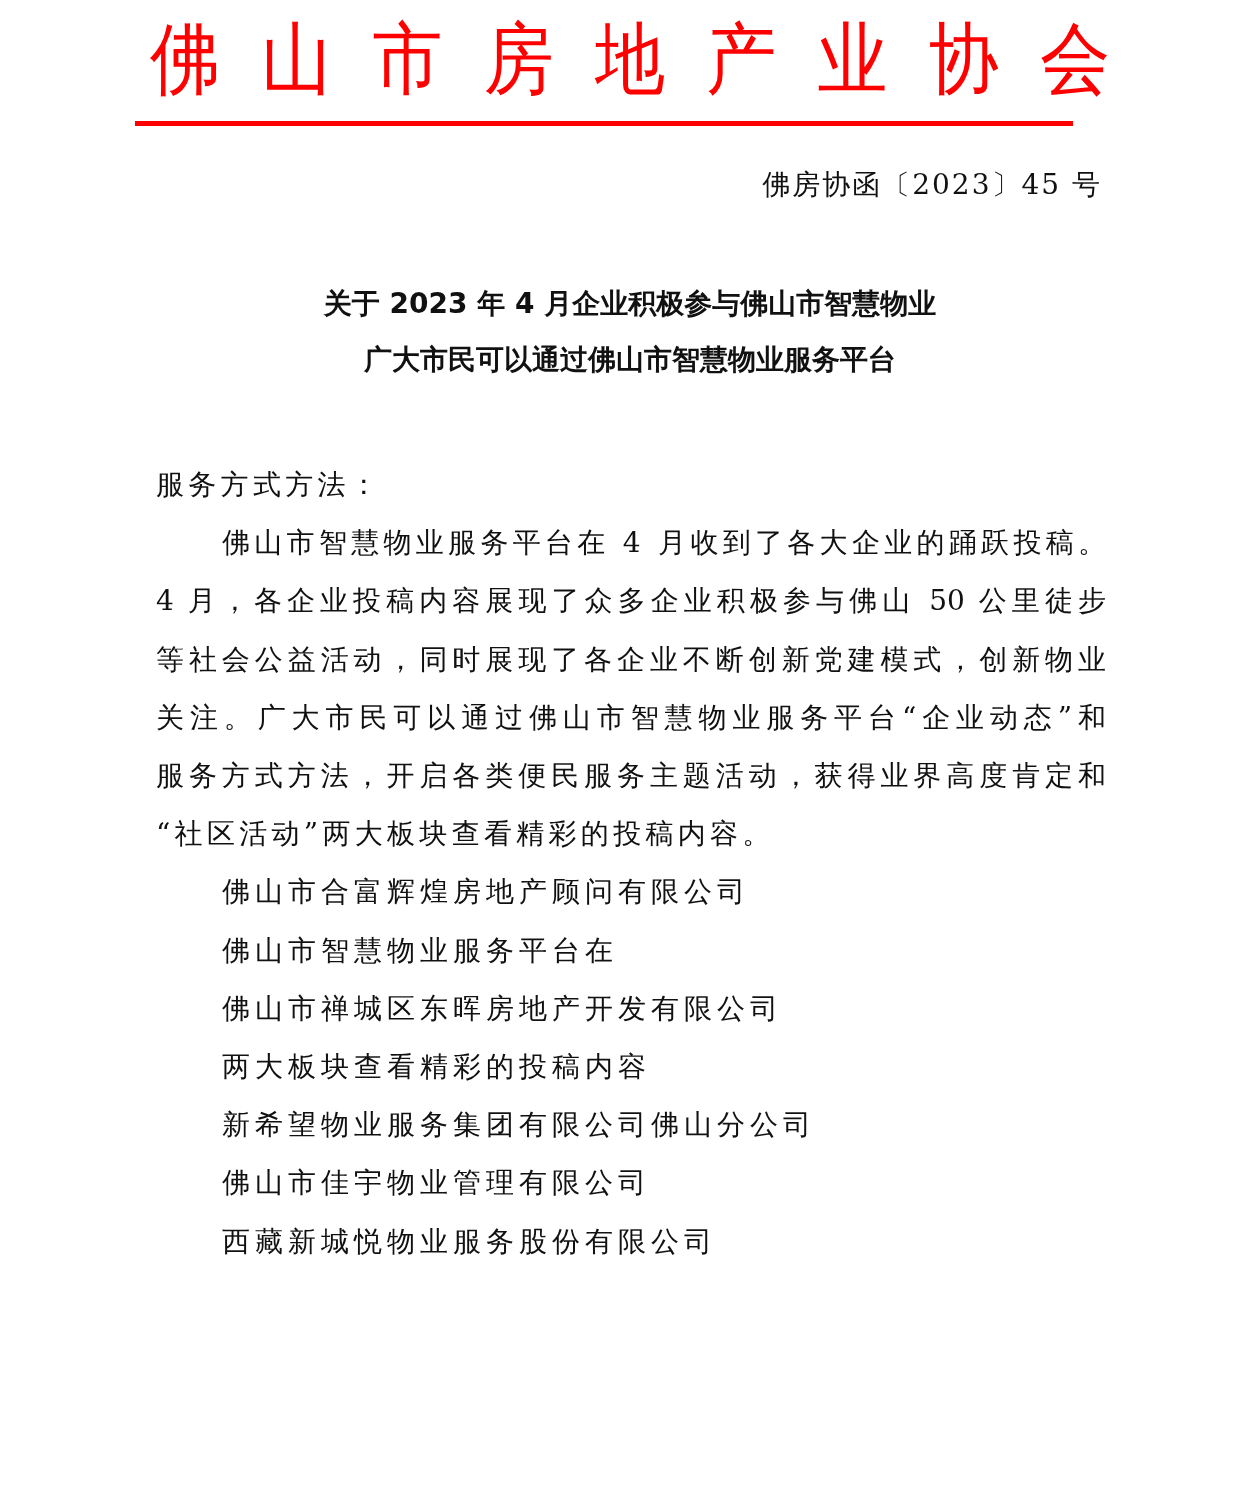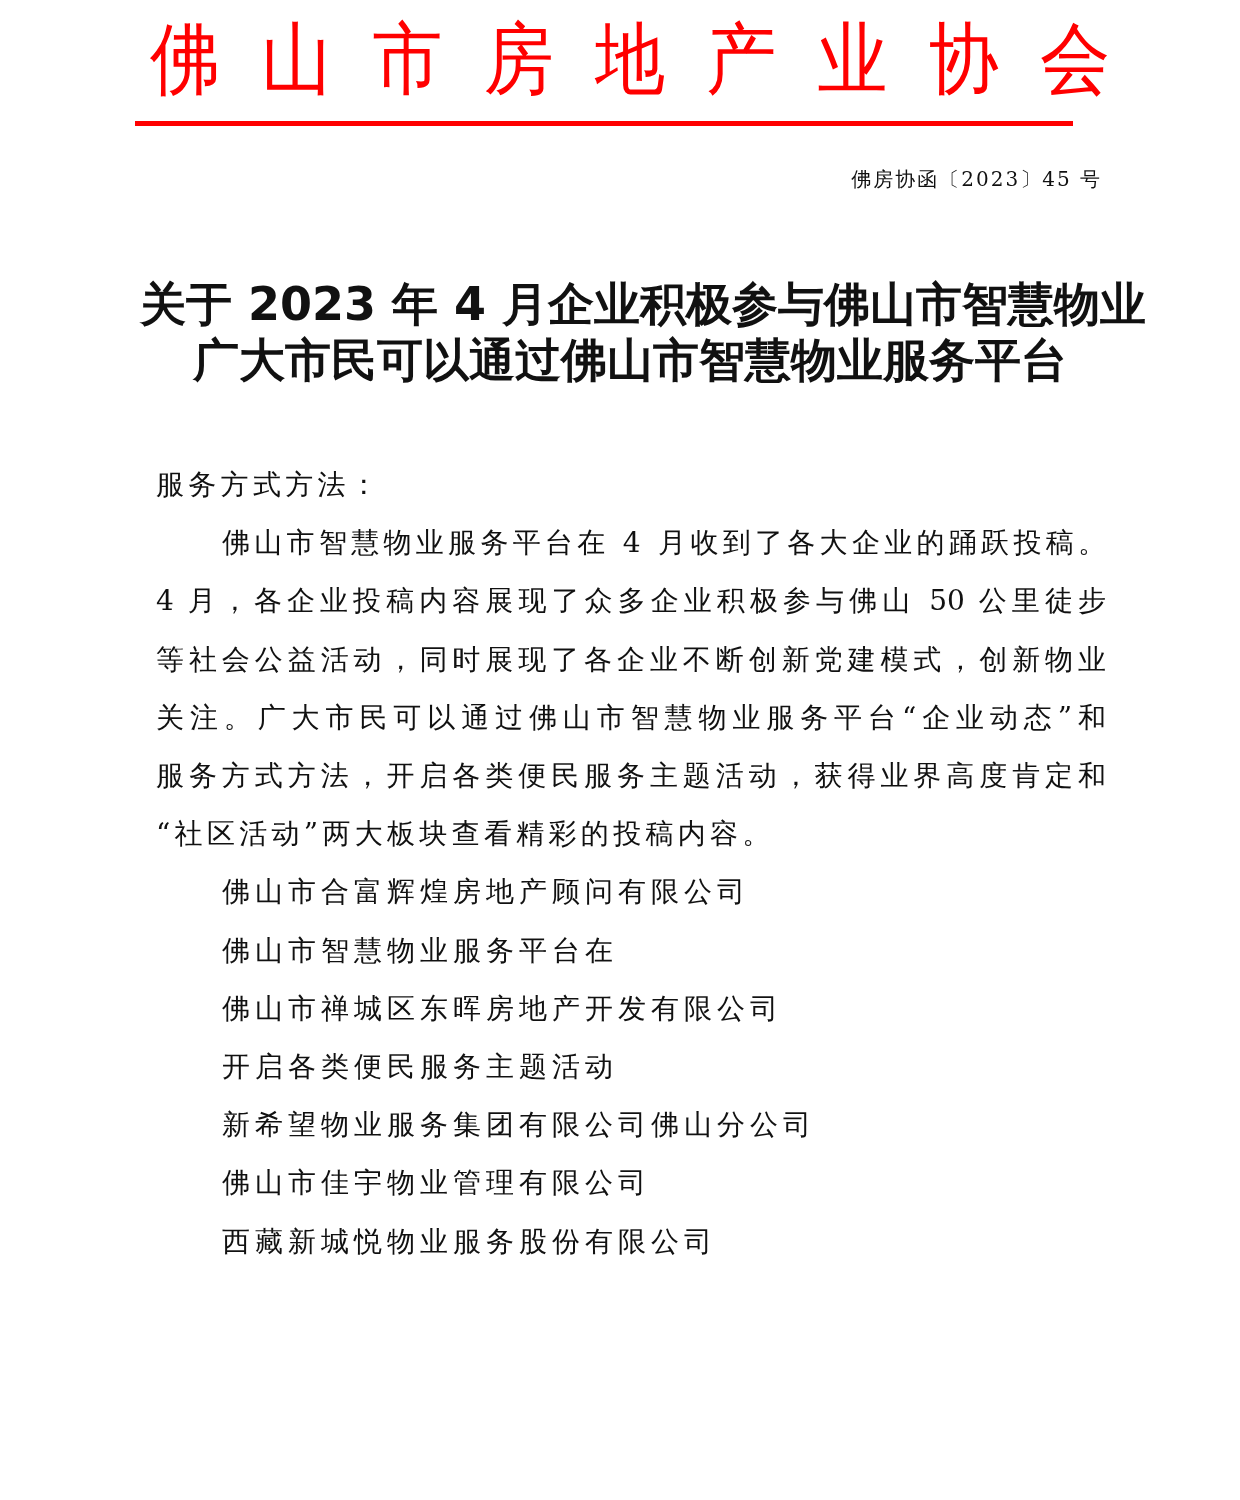--- a/index.html
+++ b/index.html
@@ -3,23 +3,23 @@
 <meta charset="utf-8">
 <style>
   html, body { margin: 0; padding: 0; background: #ffffff; }
   body { width: 1240px; height: 1500px; position: relative; overflow: hidden;
          font-family: "DejaVu Serif", "Liberation Serif", serif; color: #111111; }
   .masthead { position: absolute; left: 150px; top: 14px; width: 960px; height: 90px;
               display: flex; justify-content: space-between; align-items: center; }
   .masthead span { font-family: "DejaVu Serif", serif; font-size: 70px; color: #ff0000;
                    line-height: 90px; transform: scaleY(1.12); display: inline-block; }
   .red-rule { position: absolute; left: 135px; top: 121px; width: 938px; height: 5px; background: #ff0000; }
-  .doc-number { position: absolute; right: 138px; top: 166px; font-size: 20px; letter-spacing: 2px; color: #111; }
+  .doc-number { position: absolute; right: 138px; top: 166px; font-size: 28px; letter-spacing: 2px; color: #111; }
   .title { position: absolute; left: 140px; top: 276px; width: 980px; text-align: center;
-           font-family: "DejaVu Sans", sans-serif; font-weight: bold; font-size: 46px; line-height: 56px; color: #111; }
+           font-family: "DejaVu Sans", sans-serif; font-weight: bold; font-size: 28px; line-height: 56px; color: #111; }
   .title div { white-space: nowrap; }
   .body-text { position: absolute; left: 156px; top: 456px; width: 950px; font-size: 28px; line-height: 58.2px; }
   .line { white-space: nowrap; letter-spacing: 4.3px; }
   .indent { padding-left: 66px; }
   .justify { text-align: justify; text-align-last: justify; letter-spacing: 0; }
   .company { padding-left: 66px; white-space: nowrap; letter-spacing: 5px; }
 </style>
 </head>
 <body>
 
@@ -53,18 +53,18 @@
     <div class="line justify">关注。广大市民可以通过佛山市智慧物业服务平台“企业动态”和</div>
     <div class="line justify">服务方式方法，开启各类便民服务主题活动，获得业界高度肯定和</div>
     <div class="line">“社区活动”两大板块查看精彩的投稿内容。</div>
   </div>
 
 
   <div>
     <div class="company">佛山市合富辉煌房地产顾问有限公司</div>
     <div class="company">佛山市智慧物业服务平台在</div>
     <div class="company">佛山市禅城区东晖房地产开发有限公司</div>
-    <div class="company">开启各类便民服务主题活动</div>
+    <div class="company">两大板块查看精彩的投稿内容</div>
     <div class="company">新希望物业服务集团有限公司佛山分公司</div>
     <div class="company">佛山市佳宇物业管理有限公司</div>
     <div class="company">西藏新城悦物业服务股份有限公司</div>
   </div>
 </div>
 
 </body></html>

